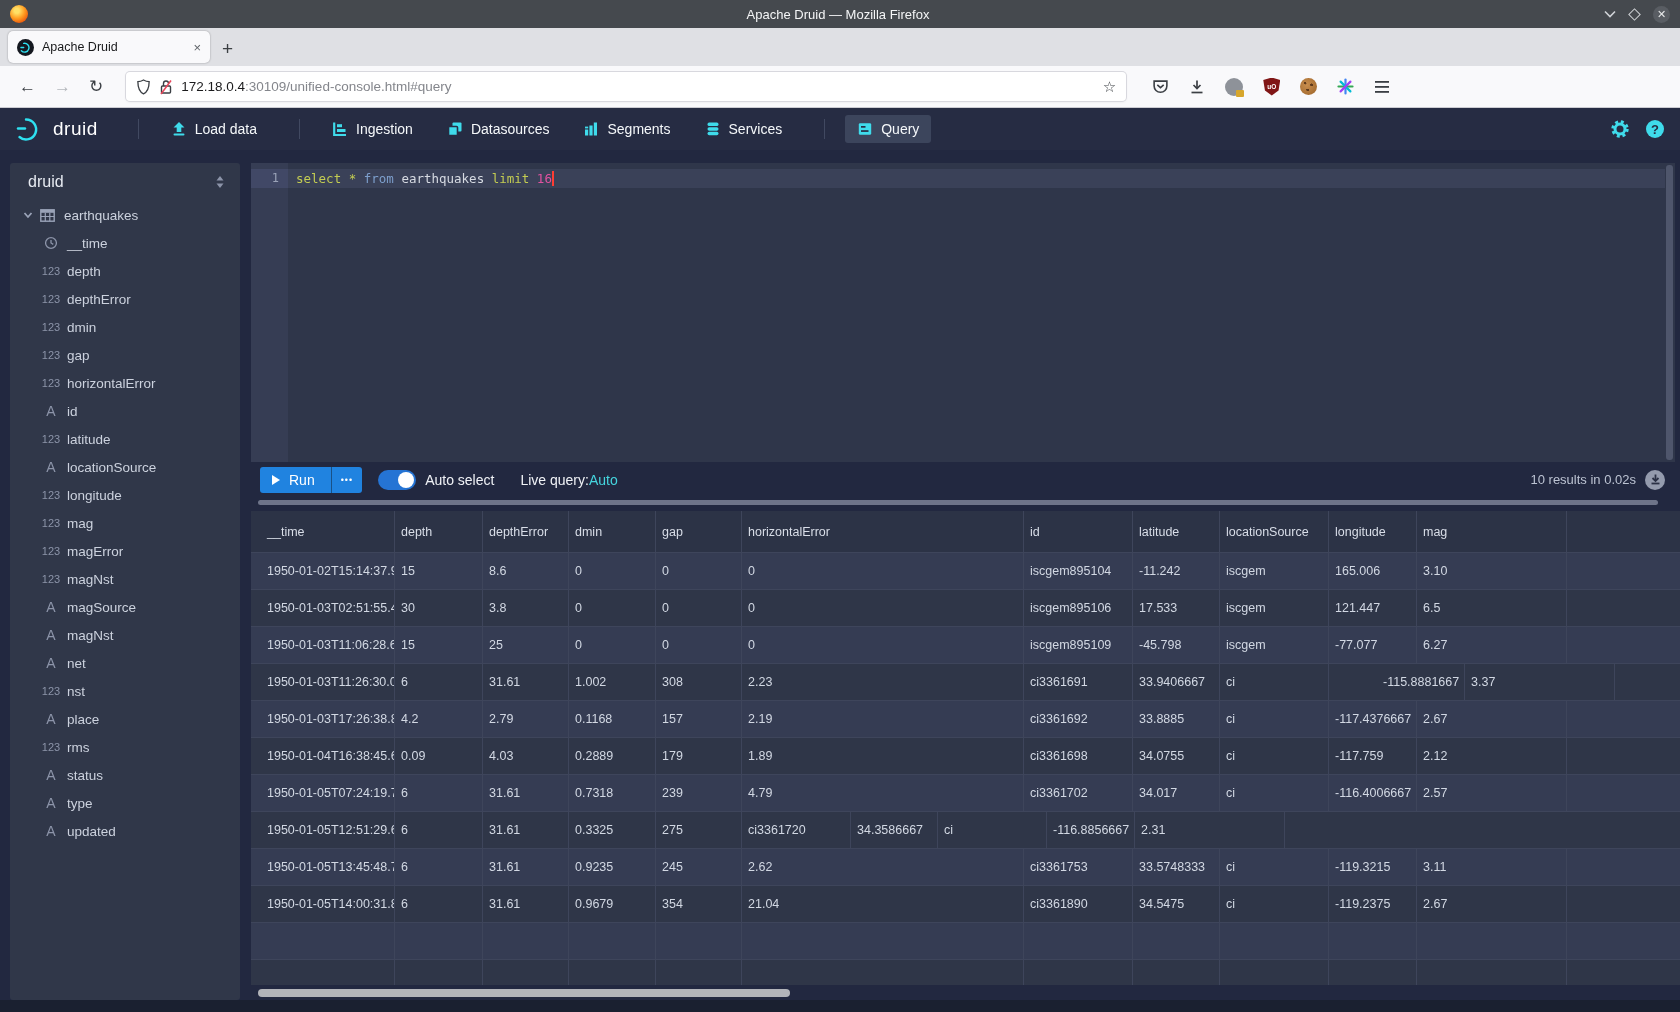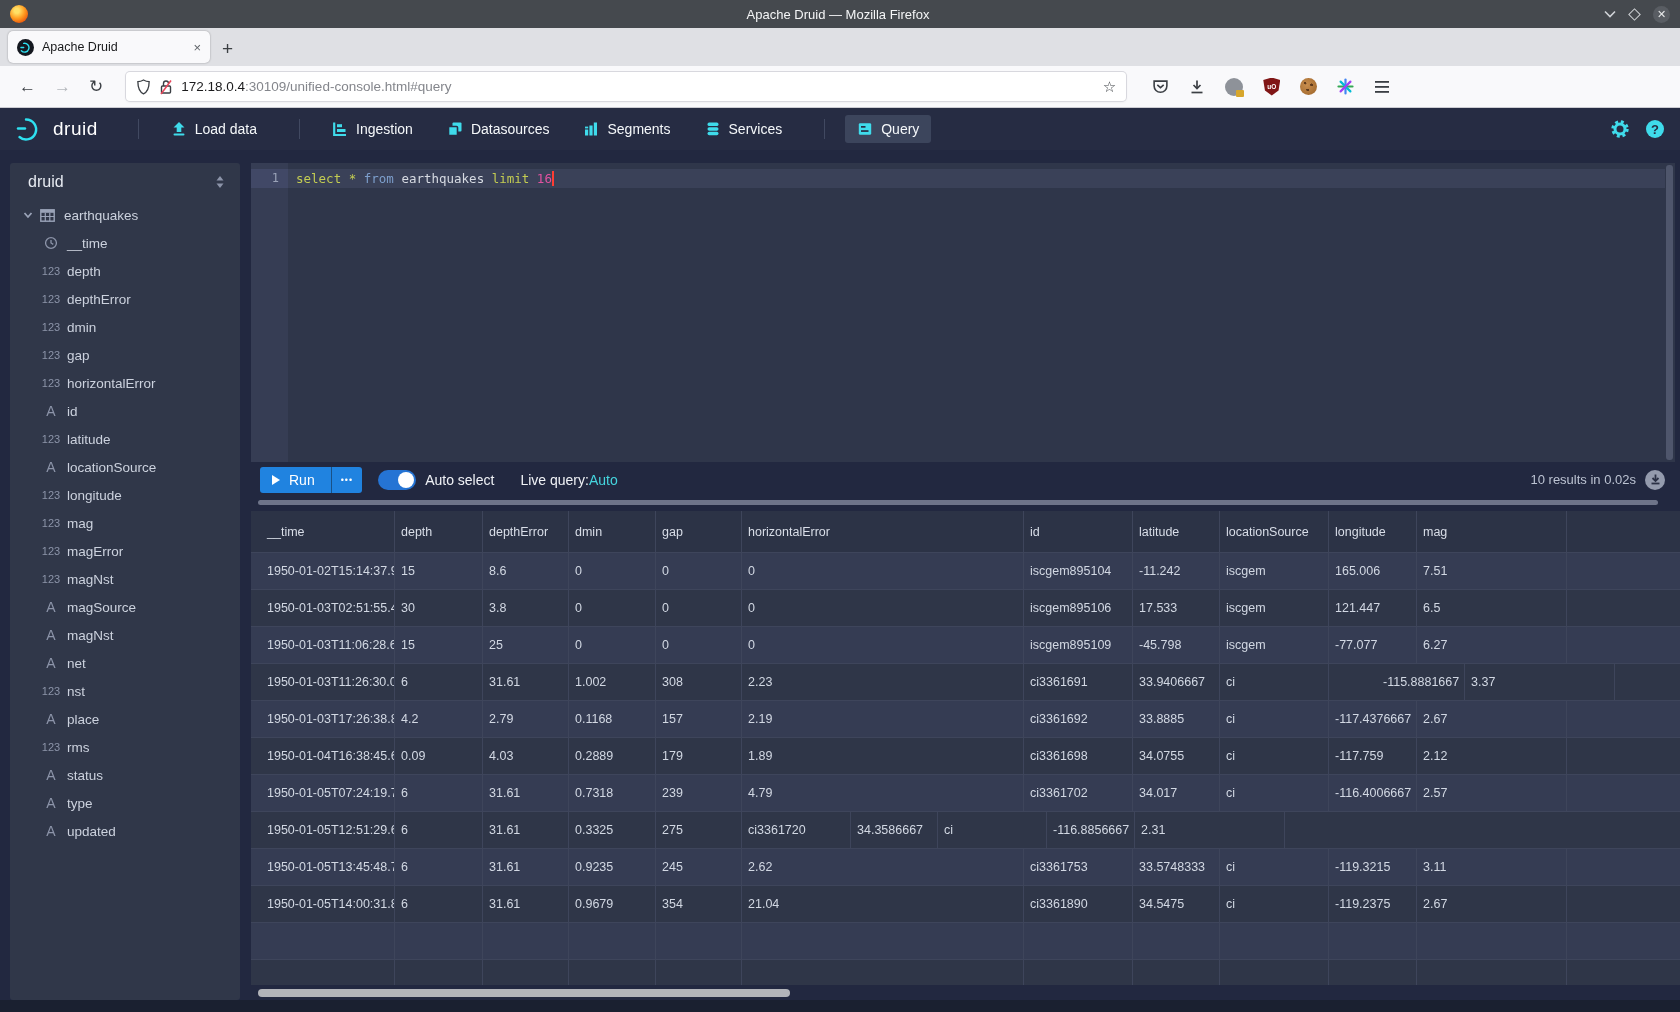--- a/index.html
+++ b/index.html
@@ -467,21 +467,21 @@
       <div class="tcell first" style="width: 144px;">1950-01-02T15:14:37.960Z</div>
       <div class="tcell" style="width: 88px;">15</div>
       <div class="tcell" style="width: 86px;">8.6</div>
       <div class="tcell" style="width: 87px;">0</div>
       <div class="tcell" style="width: 86px;">0</div>
       <div class="tcell" style="width: 282px;">0</div>
       <div class="tcell" style="width: 109px;">iscgem895104</div>
       <div class="tcell" style="width: 87px;">-11.242</div>
       <div class="tcell" style="width: 109px;">iscgem</div>
       <div class="tcell" style="width: 88px;">165.006</div>
-      <div class="tcell" style="width: 150px;">7.51</div>
+      <div class="tcell" style="width: 150px;">3.10</div>
       <div class="tcell filler"></div>
     </div>
     <div class="trow">
       <div class="tcell first" style="width: 144px;">1950-01-03T02:51:55.410Z</div>
       <div class="tcell" style="width: 88px;">30</div>
       <div class="tcell" style="width: 86px;">3.8</div>
       <div class="tcell" style="width: 87px;">0</div>
       <div class="tcell" style="width: 86px;">0</div>
       <div class="tcell" style="width: 282px;">0</div>
       <div class="tcell" style="width: 109px;">iscgem895106</div>

